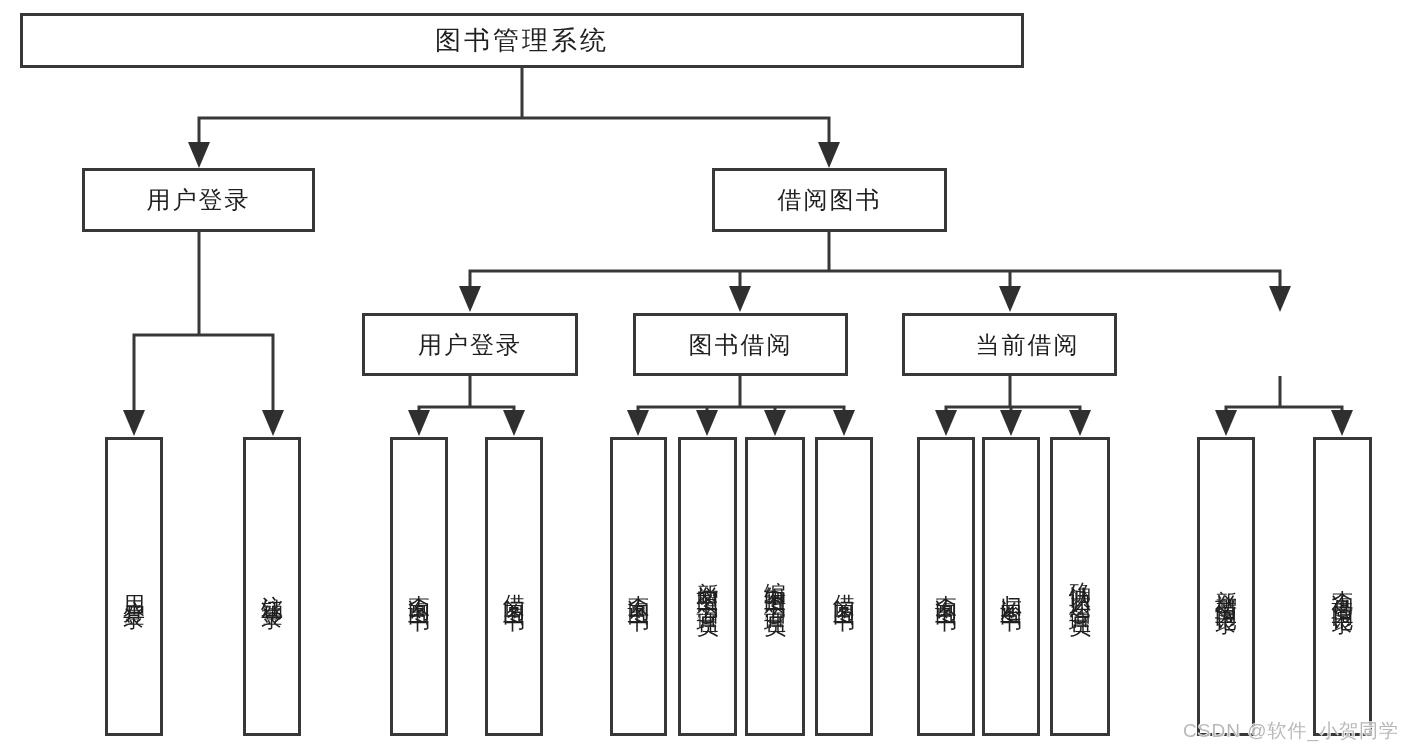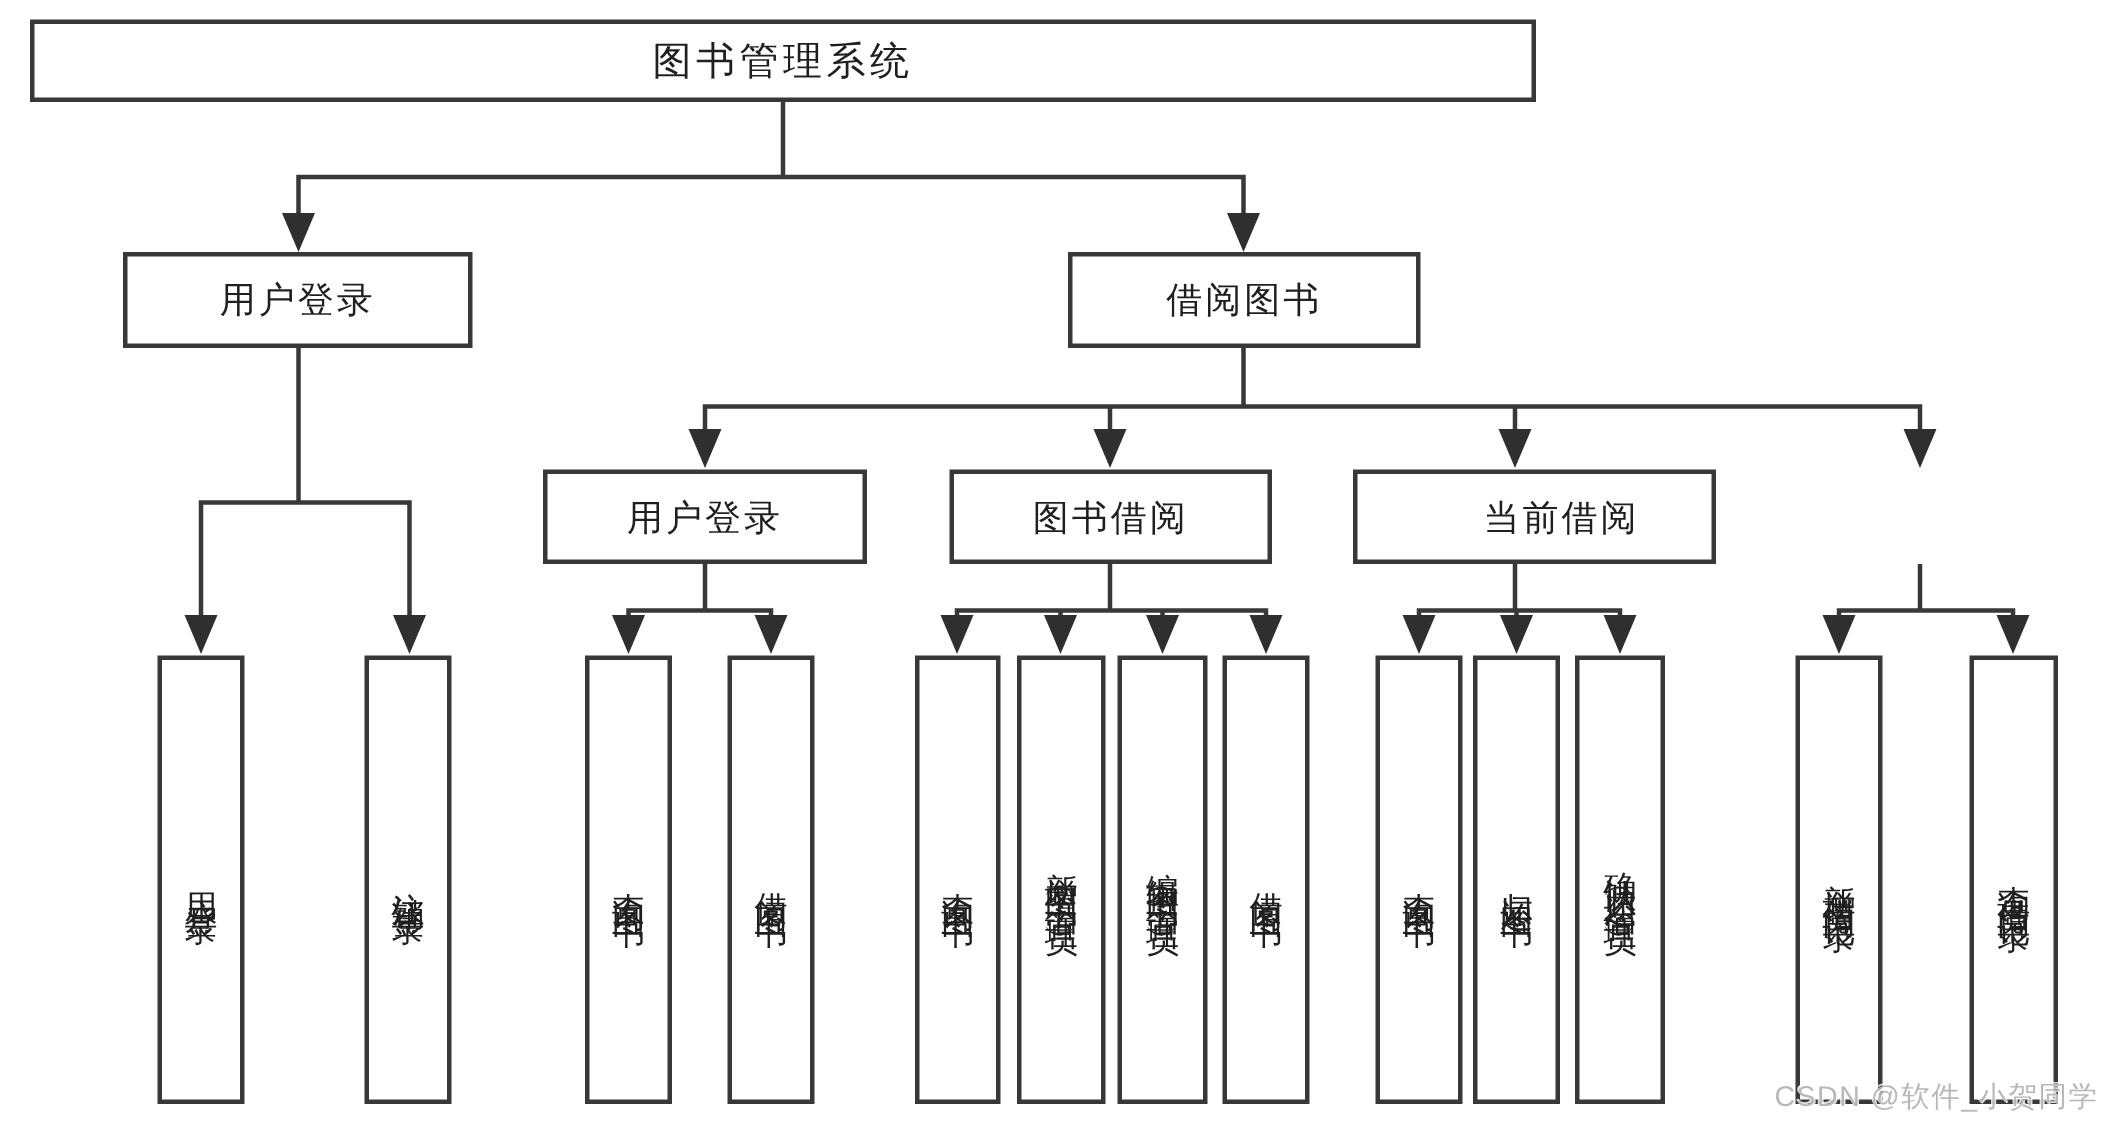--- a/index.html
+++ b/index.html
@@ -117,21 +117,21 @@
   <div class="node hbox" style="left:712px; top:168px; width:235px; height:64px;">
     <span>借阅图书</span>
   </div>
 
   <div class="node hbox" style="left:362px; top:313px; width:216px; height:63px;">
     <span>用户登录</span>
   </div>
   <div class="node hbox" style="left:633px; top:313px; width:215px; height:63px;">
     <span>图书借阅</span>
   </div>
-  <div class="node hbox" style="left:902px; top:313px; width:242px; height:63px;padding-left:36px;">
+  <div class="node hbox" style="left:902px; top:313px; width:215px; height:63px;padding-left:36px;">
     <span>当前借阅</span>
   </div>
 
   <div class="node vbox" style="left:105px; top:437px; width:58px; height:299px;">
     <span>用户登录</span>
   </div>
   <div class="node vbox" style="left:243px; top:437px; width:58px; height:299px;">
     <span>注销登录</span>
   </div>
 

